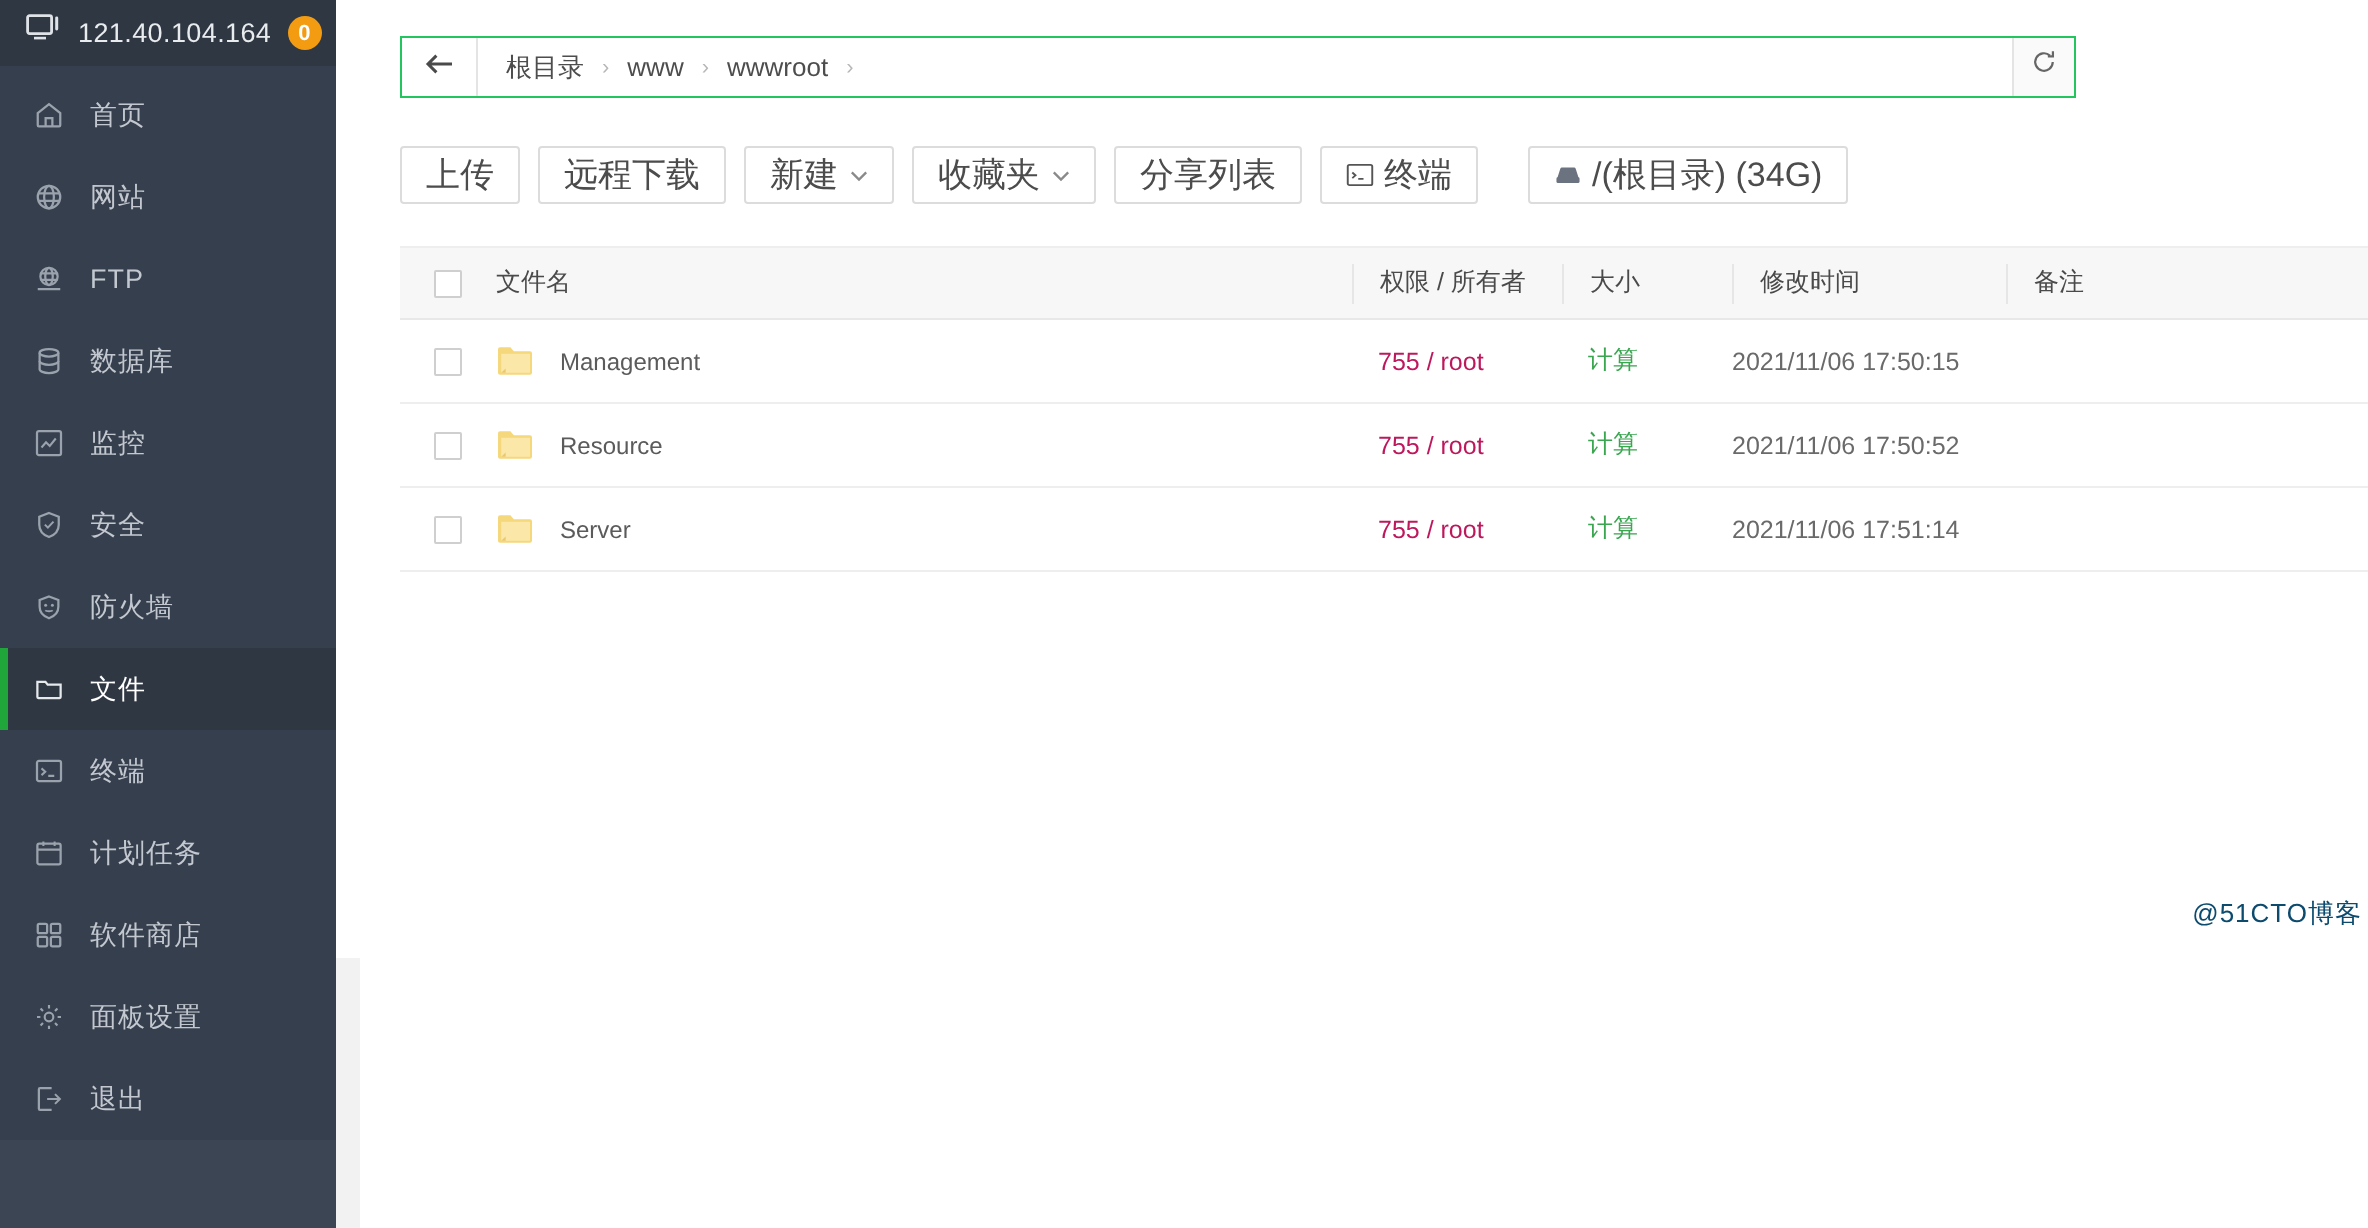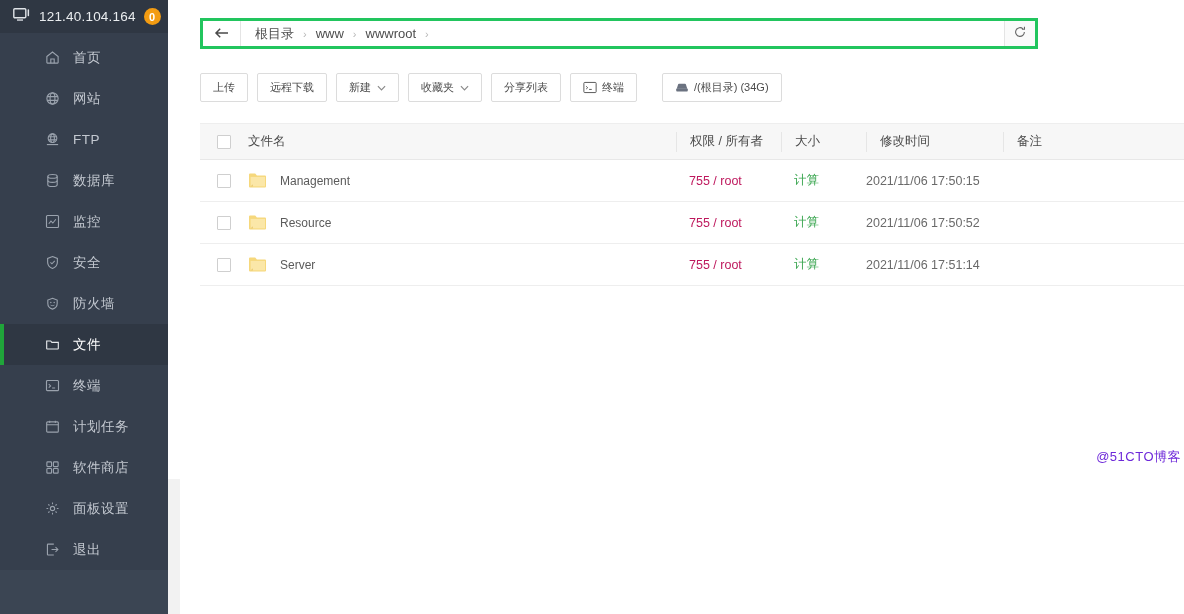--- a/index.html
+++ b/index.html
@@ -37,21 +37,21 @@
     min-width: 17px; height: 17px;
     border-radius: 9px;
     display: flex; align-items: center; justify-content: center;
     padding: 0 5px;
     font-weight: 600;
   }
   .sb-menu { padding-top: 4px; background: #363f4d; flex: 0 0 auto; }
   .sb-item {
     height: 41px;
     display: flex; align-items: center;
-    padding-left: 44px;
+    padding-left: 16px;
     gap: 13px;
     position: relative;
     cursor: pointer;
   }
   .sb-item .label {
     color: #c3c8d0;
     font-size: 13.5px;
     letter-spacing: .5px;
   }
   .sb-item .ico { width: 16px; height: 16px; display: flex; align-items: center; justify-content: center; color: #9aa2ad; }
@@ -75,21 +75,21 @@
   }
   .gap-strip {
     position: absolute; left: 168px; top: 0; width: 12px; height: 614px;
     background: #f2f2f2;
   }
 
   
   .crumb-row { padding-top: 18px; padding-right: 162px; }
   .crumb-box {
     height: 31px;
-    border: 3px solid #22c55e;
+    border: 1px solid #22c55e;
     background: #ffffff;
     display: flex; align-items: stretch;
   }
   .crumb-back {
     width: 38px;
     border-right: 1px solid #e4e4e4;
     display: flex; align-items: center; justify-content: center;
     cursor: pointer; color: #4a4a4a;
   }
   .crumb-path {
@@ -110,21 +110,21 @@
 
   
   .toolbar { margin-top: 24px; display: flex; align-items: center; gap: 9px; }
   .tb-btn {
     height: 29px;
     border: 1px solid #dcdcdc;
     background: #ffffff;
     border-radius: 2px;
     display: flex; align-items: center; gap: 5px;
     padding: 0 12px;
-    font-size: 11px; color: #4c4c4c;
+    font-size: 17px; color: #4c4c4c;
     cursor: pointer; white-space: nowrap;
   }
   .tb-btn .caret { font-size: 9px; color: #8a8a8a; margin-left: 1px; }
   .tb-btn .gl { display: flex; align-items: center; color: #555; }
   .tb-btn.disk { margin-left: 16px; }
 
   
   .table { margin-top: 21px; width: 1000px; }
   .trow {
     display: flex; align-items: center;
@@ -161,21 +161,21 @@
     border-radius: 1px; cursor: pointer;
   }
   .folder-ic { width: 20px; height: 17px; flex: 0 0 20px; }
   .fname { color: #5b5b5b; cursor: pointer; font-size: 12px; }
   .calc { color: #3aa650; cursor: pointer; }
   .perm { color: #be185d; }
   .time { color: #6a6a6a; }
 
   .watermark {
     position: absolute; right: 19px; bottom: 13px;
-    color: #6d28d9; font-size: 13px; letter-spacing: .5px;
+    color: #0c4a6e; font-size: 13px; letter-spacing: .5px;
     user-select: none;
   }
 </style>
 </head>
 <body>
 
 <div id="app">
 
   <div class="sidebar">
     <div class="sb-header">

